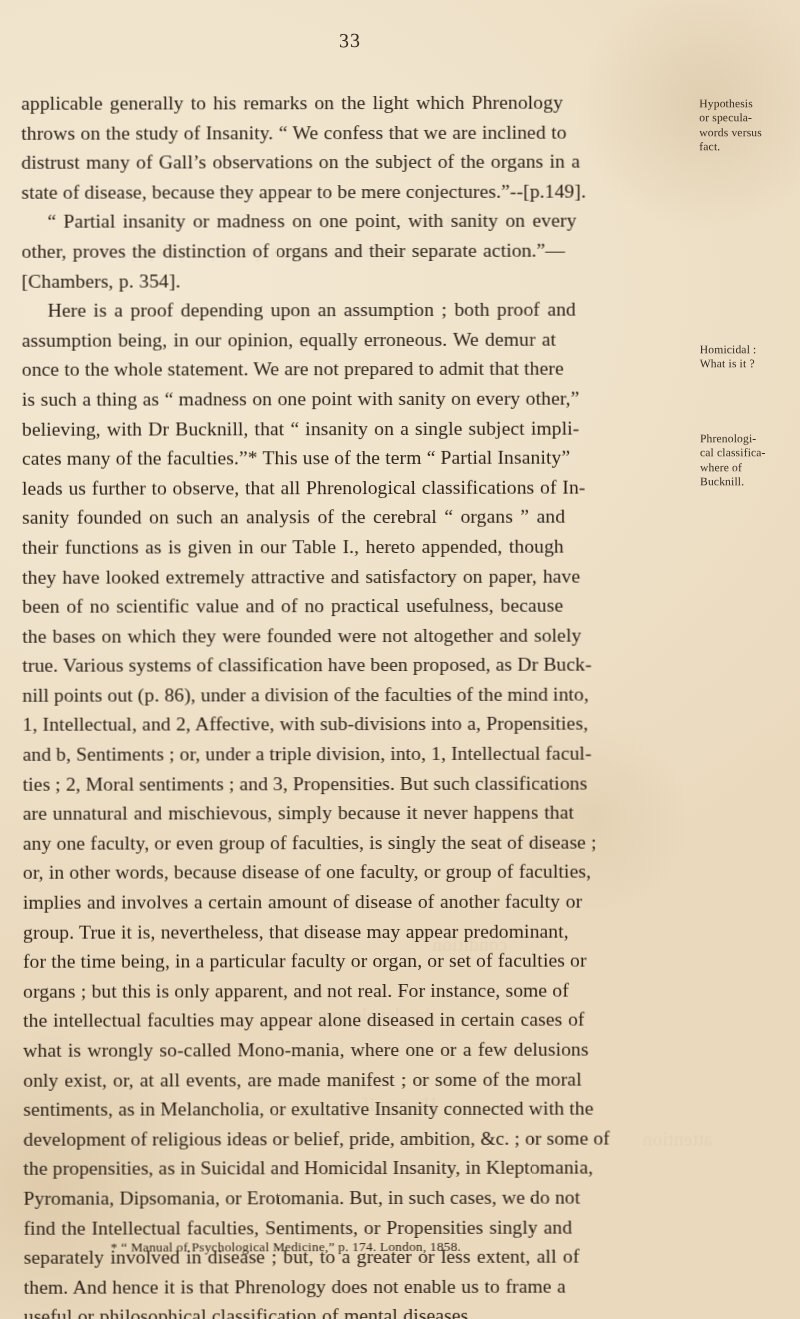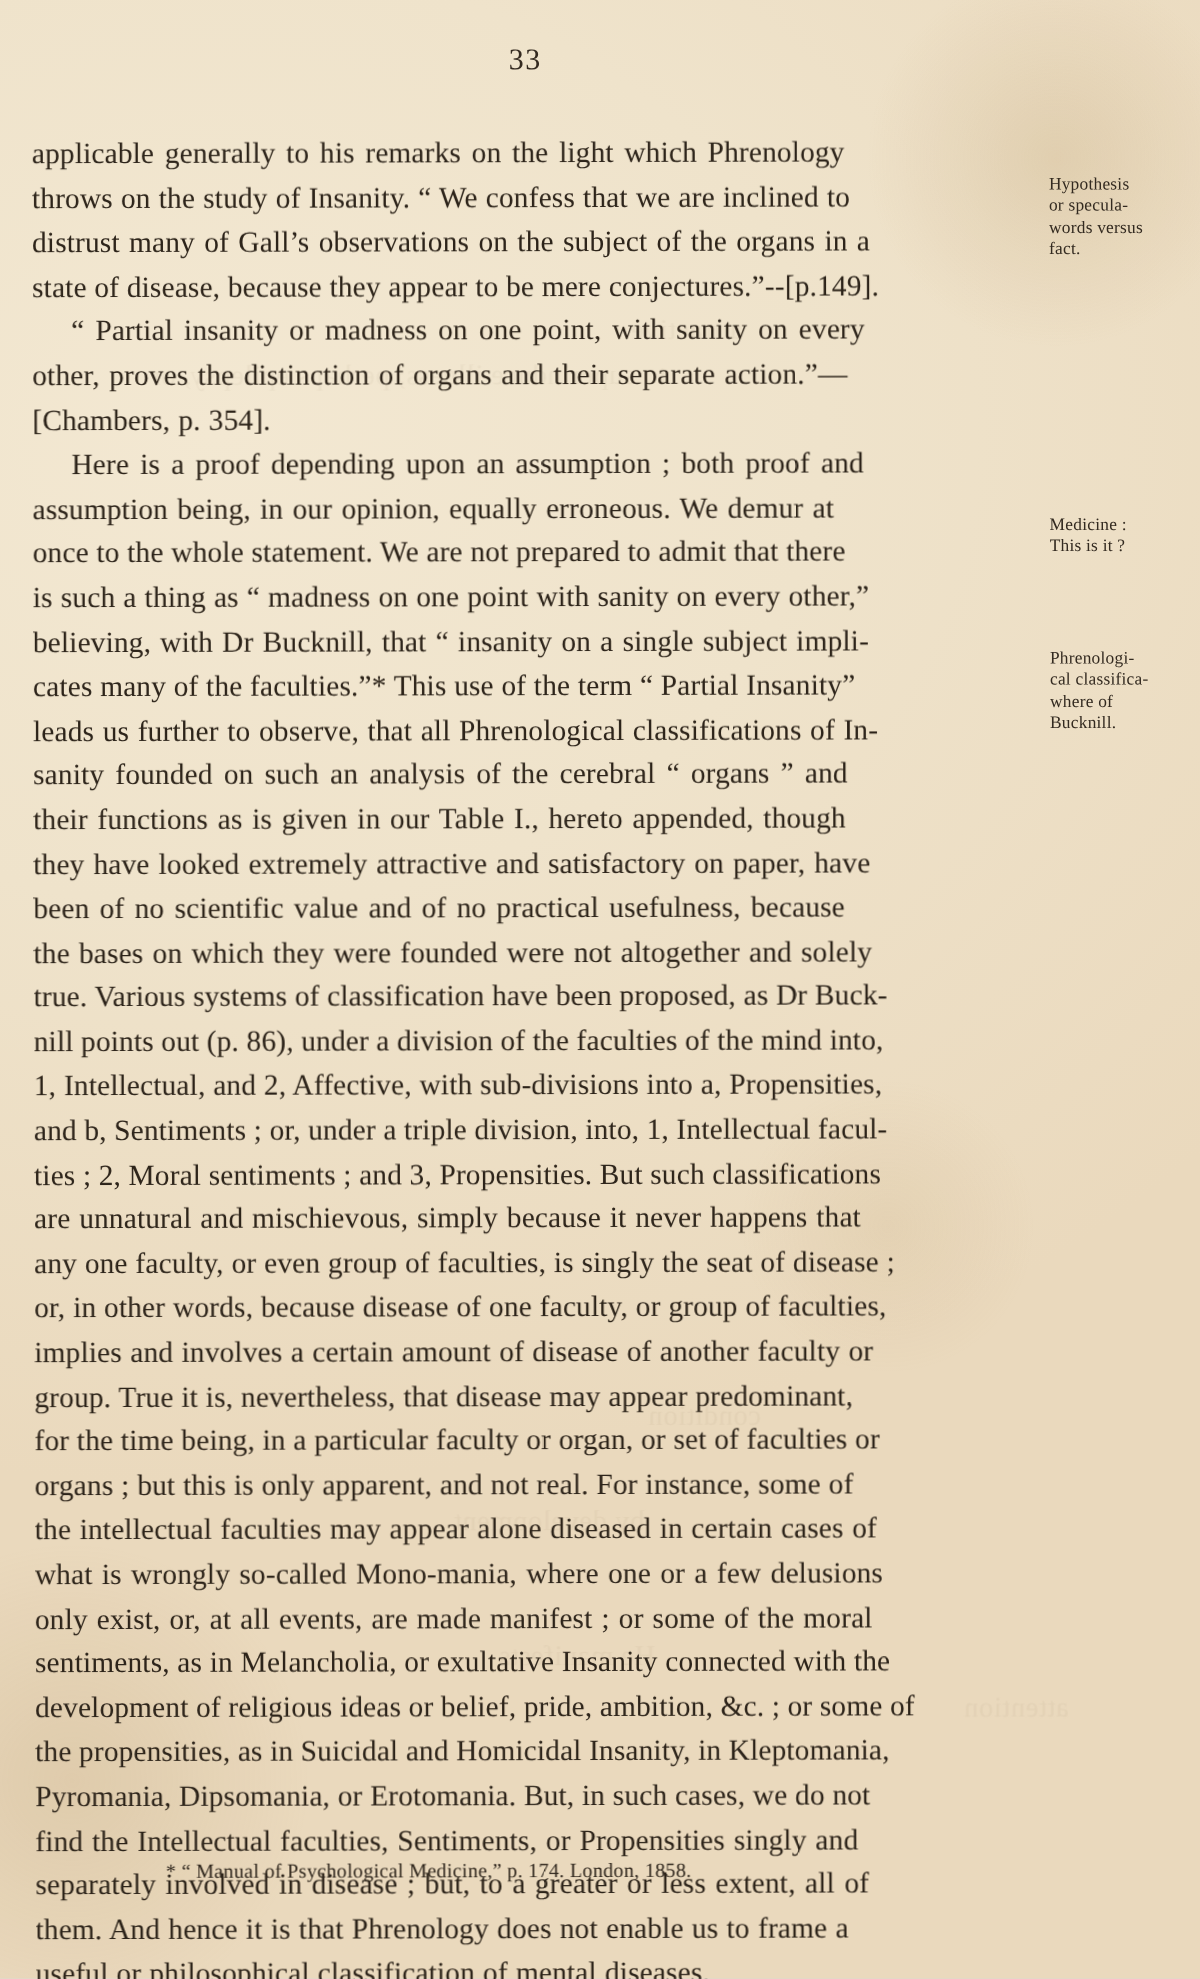--- a/index.html
+++ b/index.html
@@ -158,29 +158,29 @@
         <div class="ln">development of religious ideas or belief, pride, ambition, &amp;c. ; or some of</div>
         <div class="ln">the propensities, as in Suicidal and Homicidal Insanity, in Kleptomania,</div>
         <div class="ln" style="word-spacing: 0.1px;">Pyromania, Dipsomania, or Erotomania.   But, in such cases, we do not</div>
         <div class="ln" style="word-spacing: 0.9px;">find the Intellectual faculties, Sentiments, or Propensities singly and</div>
         <div class="ln" style="word-spacing: 1.3px;">separately involved in disease ; but, to a greater or less extent, all of</div>
         <div class="ln" style="word-spacing: 0.5px;">them.   And hence it is that Phrenology does not enable us to frame a</div>
         <div class="ln" style="word-spacing: 0.4px;">useful or philosophical classification of mental diseases.</div>
       </div>
 
     <div class="margin-notes" id="margin-notes">
-        <div class="mnote" style="top: 29px;">
+        <div class="mnote" style="top: 10px;">
           <div>Hypothesis</div>
           <div>or specula-</div>
           <div>words versus</div>
           <div>fact.</div>
         </div>
         <div class="mnote" style="top: 256px;">
-          <div>Medicine :</div>
-          <div>This is it ?</div>
+          <div>Homicidal :</div>
+          <div>What is it ?</div>
         </div>
         <div class="mnote" style="top: 345px;">
           <div>Phrenologi-</div>
           <div>cal classifica-</div>
           <div>where of</div>
           <div>Bucknill.</div>
         </div>
       </div>
 
     <div class="footnote">* “ Manual of Psychological Medicine,” p. 174.   London, 1858.</div>

